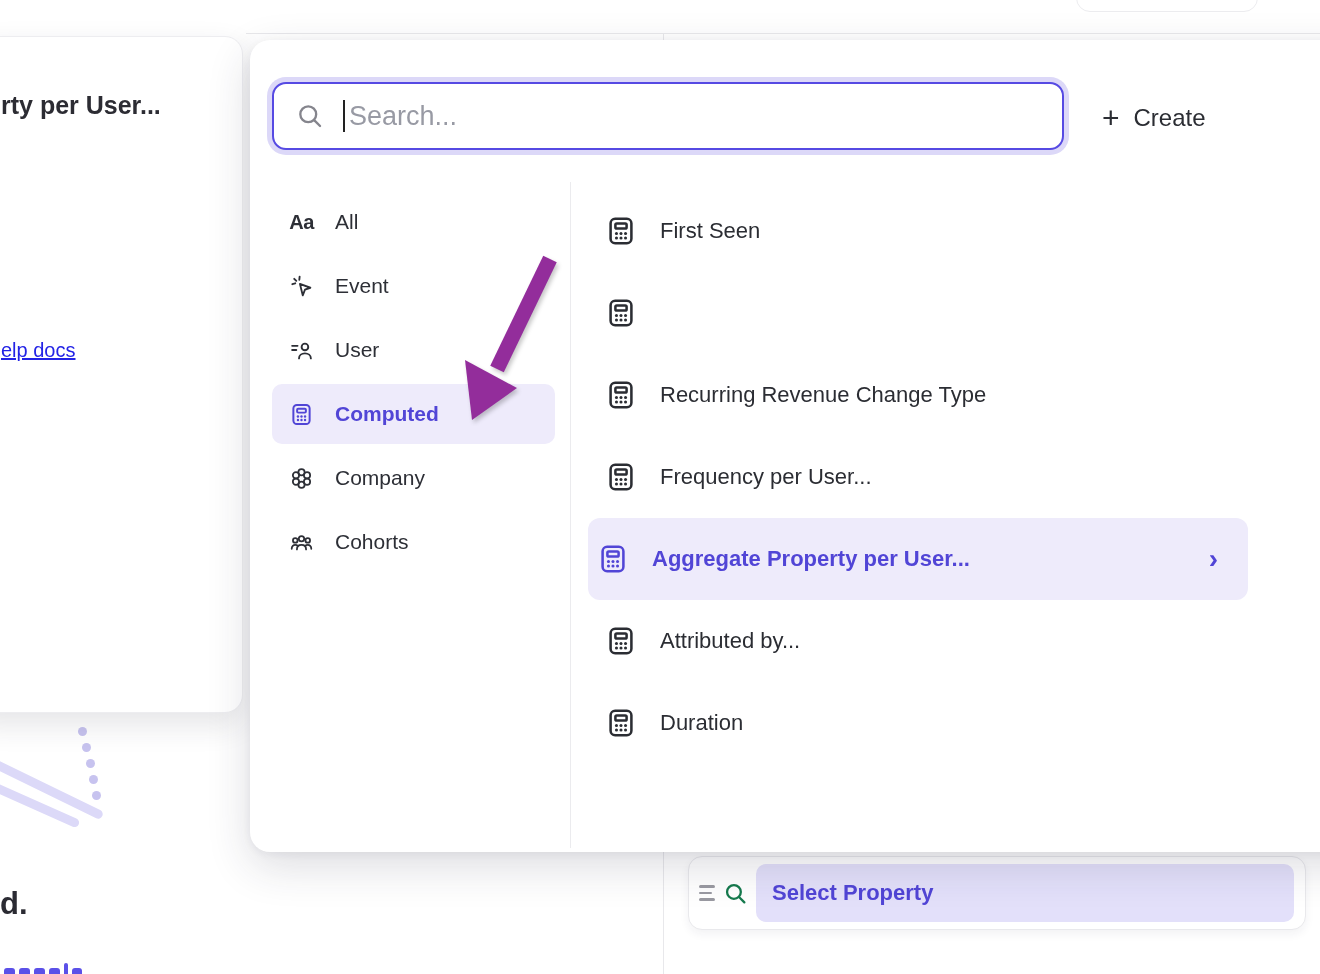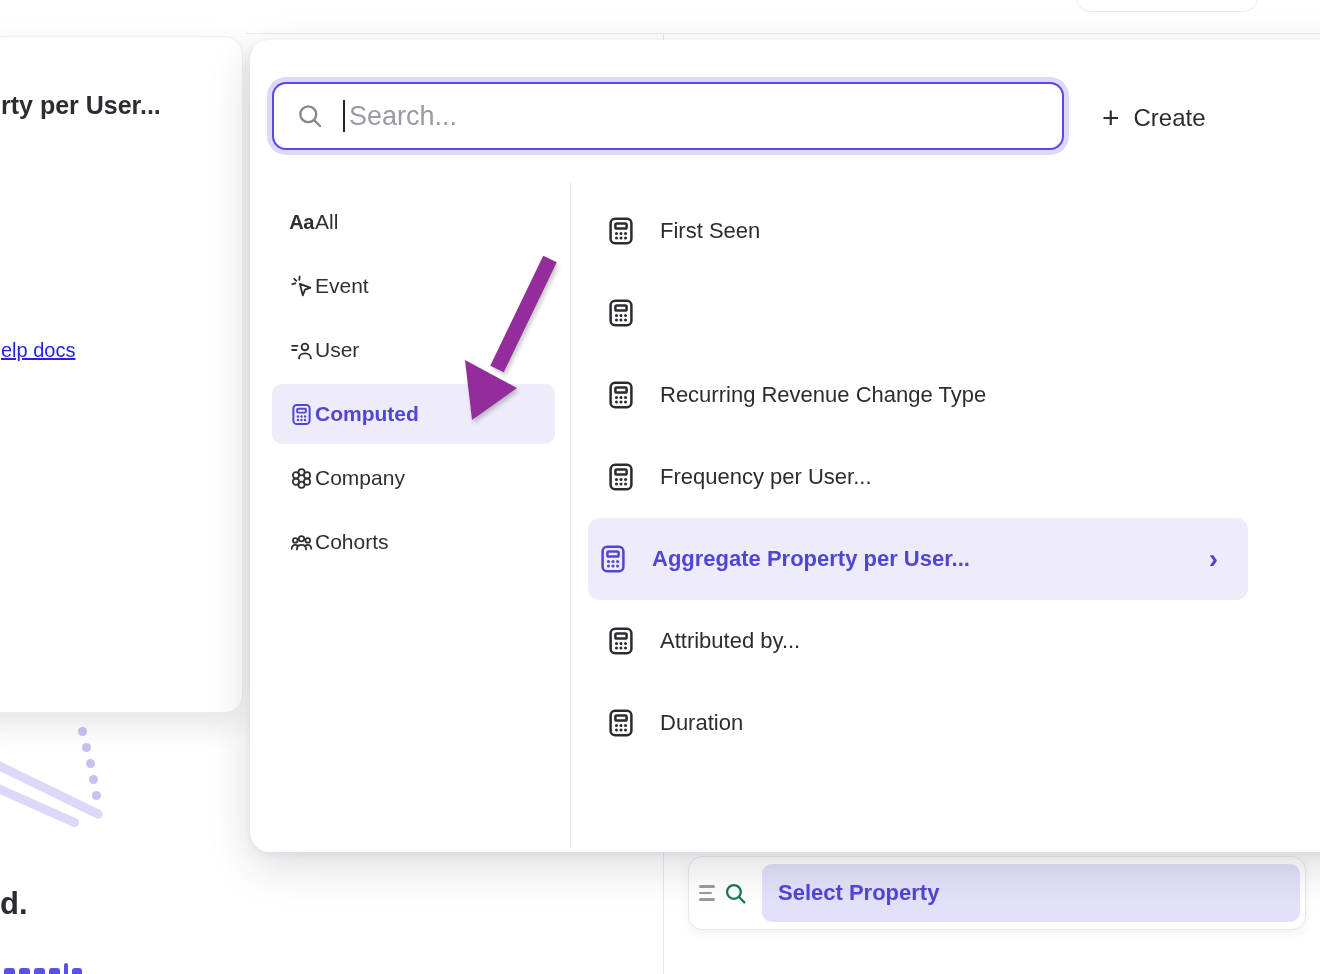--- a/index.html
+++ b/index.html
@@ -42,21 +42,21 @@
   .clipped-link span { position:absolute; bottom:-2px; background:#5b50e8; border-radius:3px 3px 0 0; }
 
   
   .select-card { position:absolute; left:688px; top:856px; width:618px; height:74px; background:#fff;
                  border:1px solid #e9e9ec; border-radius:14px; z-index:4;
                  box-shadow:0 4px 10px rgba(40,40,60,0.06); display:flex; align-items:center; }
   .drag-handle { width:16px; margin-left:10px; display:flex; flex-direction:column; gap:4px; cursor:grab; }
   .drag-handle i { display:block; height:2.5px; background:#9a9aa2; border-radius:2px; }
   .drag-handle i:nth-child(2){ width:13px; } .drag-handle i:nth-child(1),.drag-handle i:nth-child(3){ width:16px; }
   .select-mag { margin-left:8px; flex:0 0 auto; }
-  .select-pill { margin-left:14px; height:58px; width:538px; background:#e3e0fa; border-radius:10px;
+  .select-pill { margin-left:8px; height:58px; width:538px; background:#e3e0fa; border-radius:10px;
                  display:flex; align-items:center; padding-left:16px; cursor:pointer; }
   .select-pill span { font-size:22px; font-weight:600; color:#5145d6; }
 
   
   .popover { position:absolute; left:250px; top:40px; width:1226px; height:812px; background:#fff;
              border-radius:20px; z-index:10;
              box-shadow:0 14px 44px rgba(40,40,60,0.16), 0 2px 8px rgba(40,40,60,0.06); }
   .search-wrap { position:absolute; left:22px; top:42px; width:792px; height:68px; background:#fff;
                  border:2px solid #564ae3; border-radius:14px; box-shadow:0 0 0 5px #dcd8f8;
                  display:flex; align-items:center; }
@@ -67,21 +67,21 @@
                   font-family:"Liberation Sans", sans-serif; margin-left:4px; background:transparent; }
   .search-input::placeholder { color:#989aa4; }
 
   .create-btn { position:absolute; left:852px; top:58px; height:40px; display:flex; align-items:center;
                 gap:14px; cursor:pointer; color:#2b2d33; }
   .create-btn .plus { font-size:30px; font-weight:400; line-height:1; color:#2b2d33; }
   .create-btn .lbl { font-size:24px; font-weight:500; }
 
   .cat-list { position:absolute; left:22px; top:152px; width:283px; }
   .cat-item { height:60px; margin-bottom:4px; display:flex; align-items:center; padding:0 12px 0 16px;
-              border-radius:10px; font-size:21px; color:#2d2f36; cursor:pointer; font-weight:500; }
+              gap:20px; border-radius:10px; font-size:21px; color:#2d2f36; cursor:pointer; font-weight:500; }
   .cat-item.selected { background:#eeebfb; color:#5145d6; font-weight:600; }
   .cat-icon { width:27px; display:flex; justify-content:center; align-items:center; flex:0 0 auto; }
   .aa { font-size:20px; font-weight:600; letter-spacing:-0.5px; color:#2d2f36; }
 
   .pop-divider { position:absolute; left:320px; top:142px; width:1px; height:666px; background:#ebebee; }
 
   .prop-list { position:absolute; left:338px; top:150px; width:660px; }
   .prop-item { height:82px; display:flex; align-items:center; padding:0 16px; gap:22px;
                border-radius:12px; font-size:22px; color:#2b2d33; font-weight:500; cursor:pointer; }
   .prop-item.selected { background:#eeebfb; color:#5145d6; font-weight:600;padding-left:8px; }

